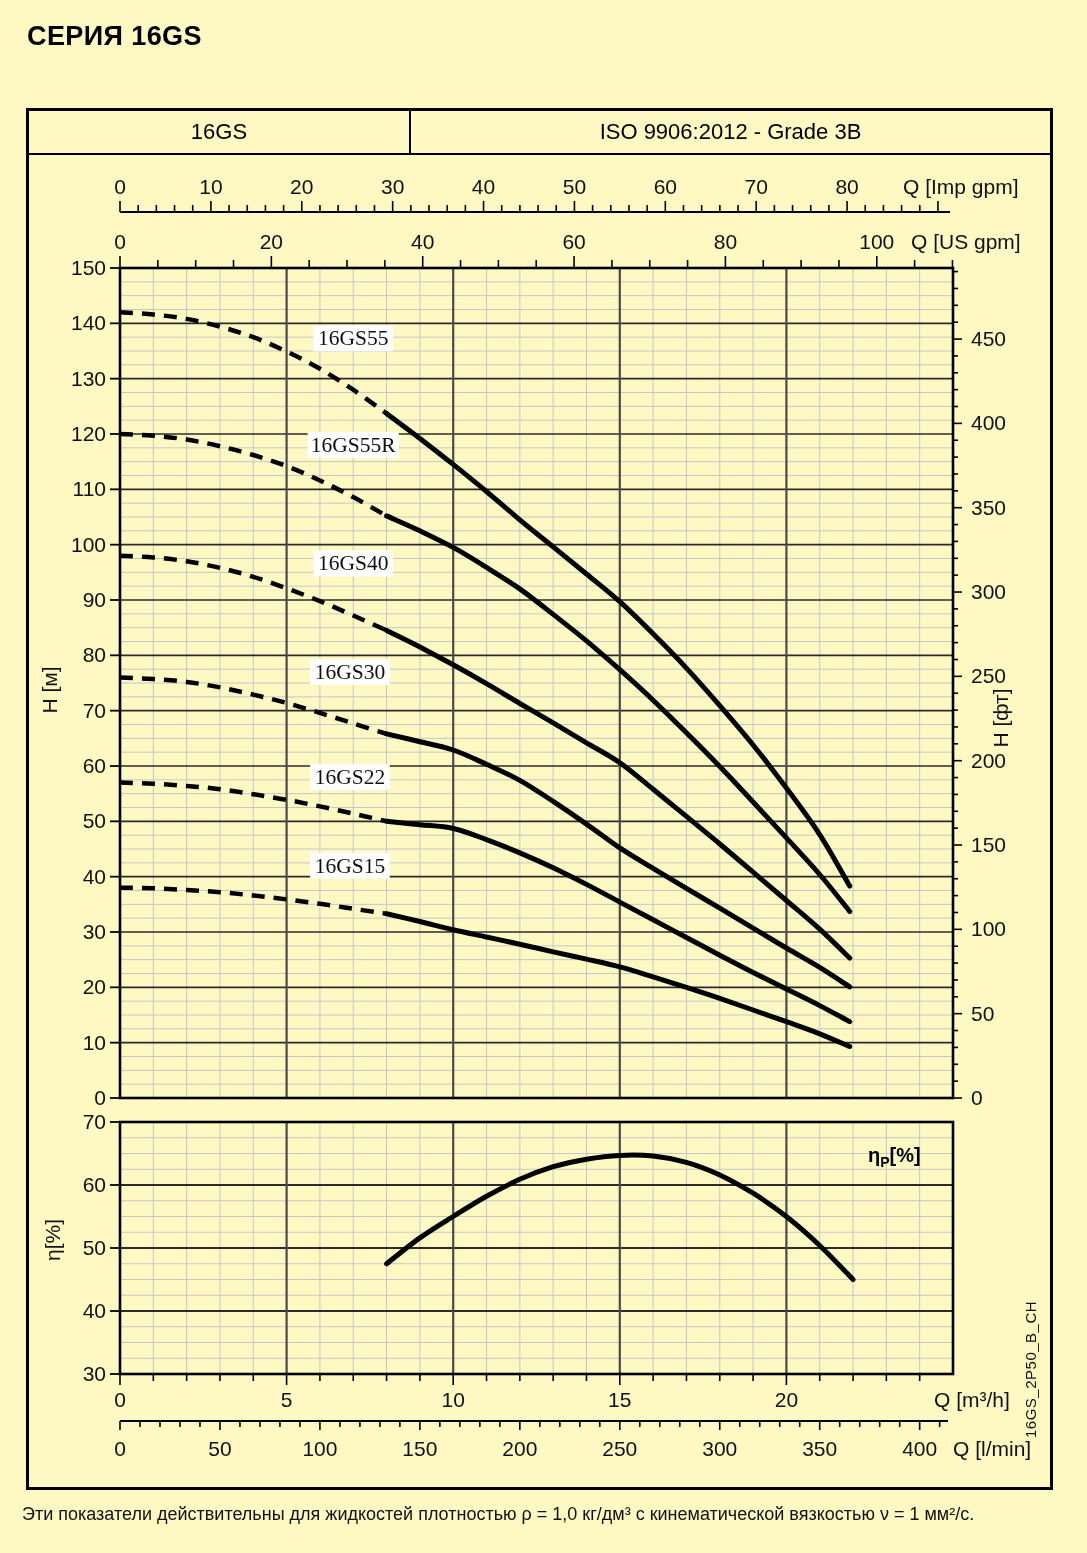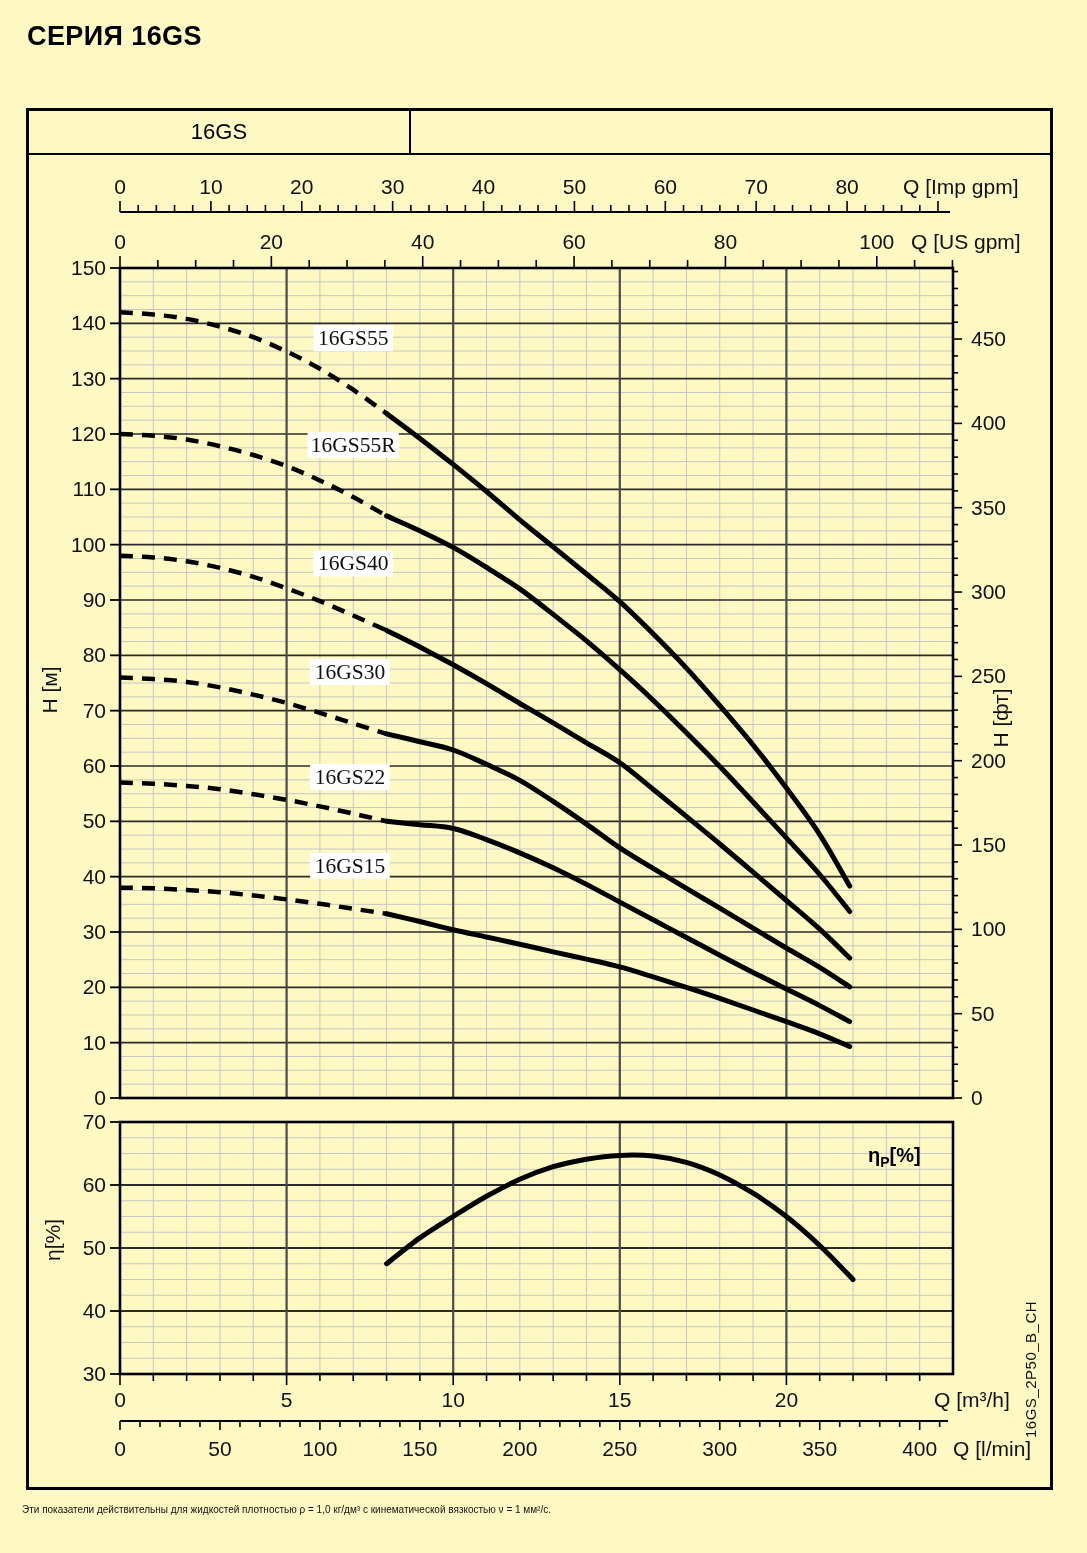--- a/index.html
+++ b/index.html
@@ -10,33 +10,34 @@
   .outer-box{position:absolute;left:26px;top:108px;width:1027px;height:1382px;
              border:3px solid #000;box-sizing:border-box;}
   .header-row{position:absolute;left:0;top:0;width:100%;height:44px;
               border-bottom:2px solid #000;box-sizing:border-box;display:flex;}
   .hcell{display:flex;align-items:center;justify-content:center;
          font-size:22px;box-sizing:border-box;height:100%;}
   .hcell-1{width:382px;border-right:2px solid #000;}
   .hcell-2{width:272px;border-right:2px solid #000;}
   .hcell-3{flex:1;}
   svg.chart{position:absolute;left:0;top:0;}
-  .footer{position:absolute;left:22px;top:1504px;font-size:10px;color:#111;}
+  .footer{position:absolute;left:22px;top:1504px;font-size:18px;color:#111;}
   .dwgcode{position:absolute;left:1022px;top:1438px;font-size:15px;letter-spacing:.5px;
            transform:rotate(-90deg);transform-origin:0 0;white-space:nowrap;color:#111;}
 </style>
 </head>
 <body>
 
 <div class="page">
   <div class="title"><span>СЕРИЯ 16GS</span><br></div>
 
   <div class="outer-box">
     <div class="header-row">
       <div class="hcell hcell-1">16GS</div>
+      <div class="hcell hcell-3">ISO 9906:2012 - Grade 3B</div>
     </div>
   </div>
 
   <svg class="chart" id="chart-svg" width="1087" height="1553" viewBox="0 0 1087 1553">
       <line x1="120" y1="1084.1666666666667" x2="953" y2="1084.1666666666667" stroke="#c6c6c6" stroke-width="1"></line>
       <line x1="120" y1="1070.3333333333333" x2="953" y2="1070.3333333333333" stroke="#c6c6c6" stroke-width="1"></line>
       <line x1="120" y1="1056.5" x2="953" y2="1056.5" stroke="#c6c6c6" stroke-width="1"></line>
       <line x1="120" y1="1028.8333333333333" x2="953" y2="1028.8333333333333" stroke="#c6c6c6" stroke-width="1"></line>
       <line x1="120" y1="1015" x2="953" y2="1015" stroke="#c6c6c6" stroke-width="1"></line>
       <line x1="120" y1="1001.1666666666666" x2="953" y2="1001.1666666666666" stroke="#c6c6c6" stroke-width="1"></line>

